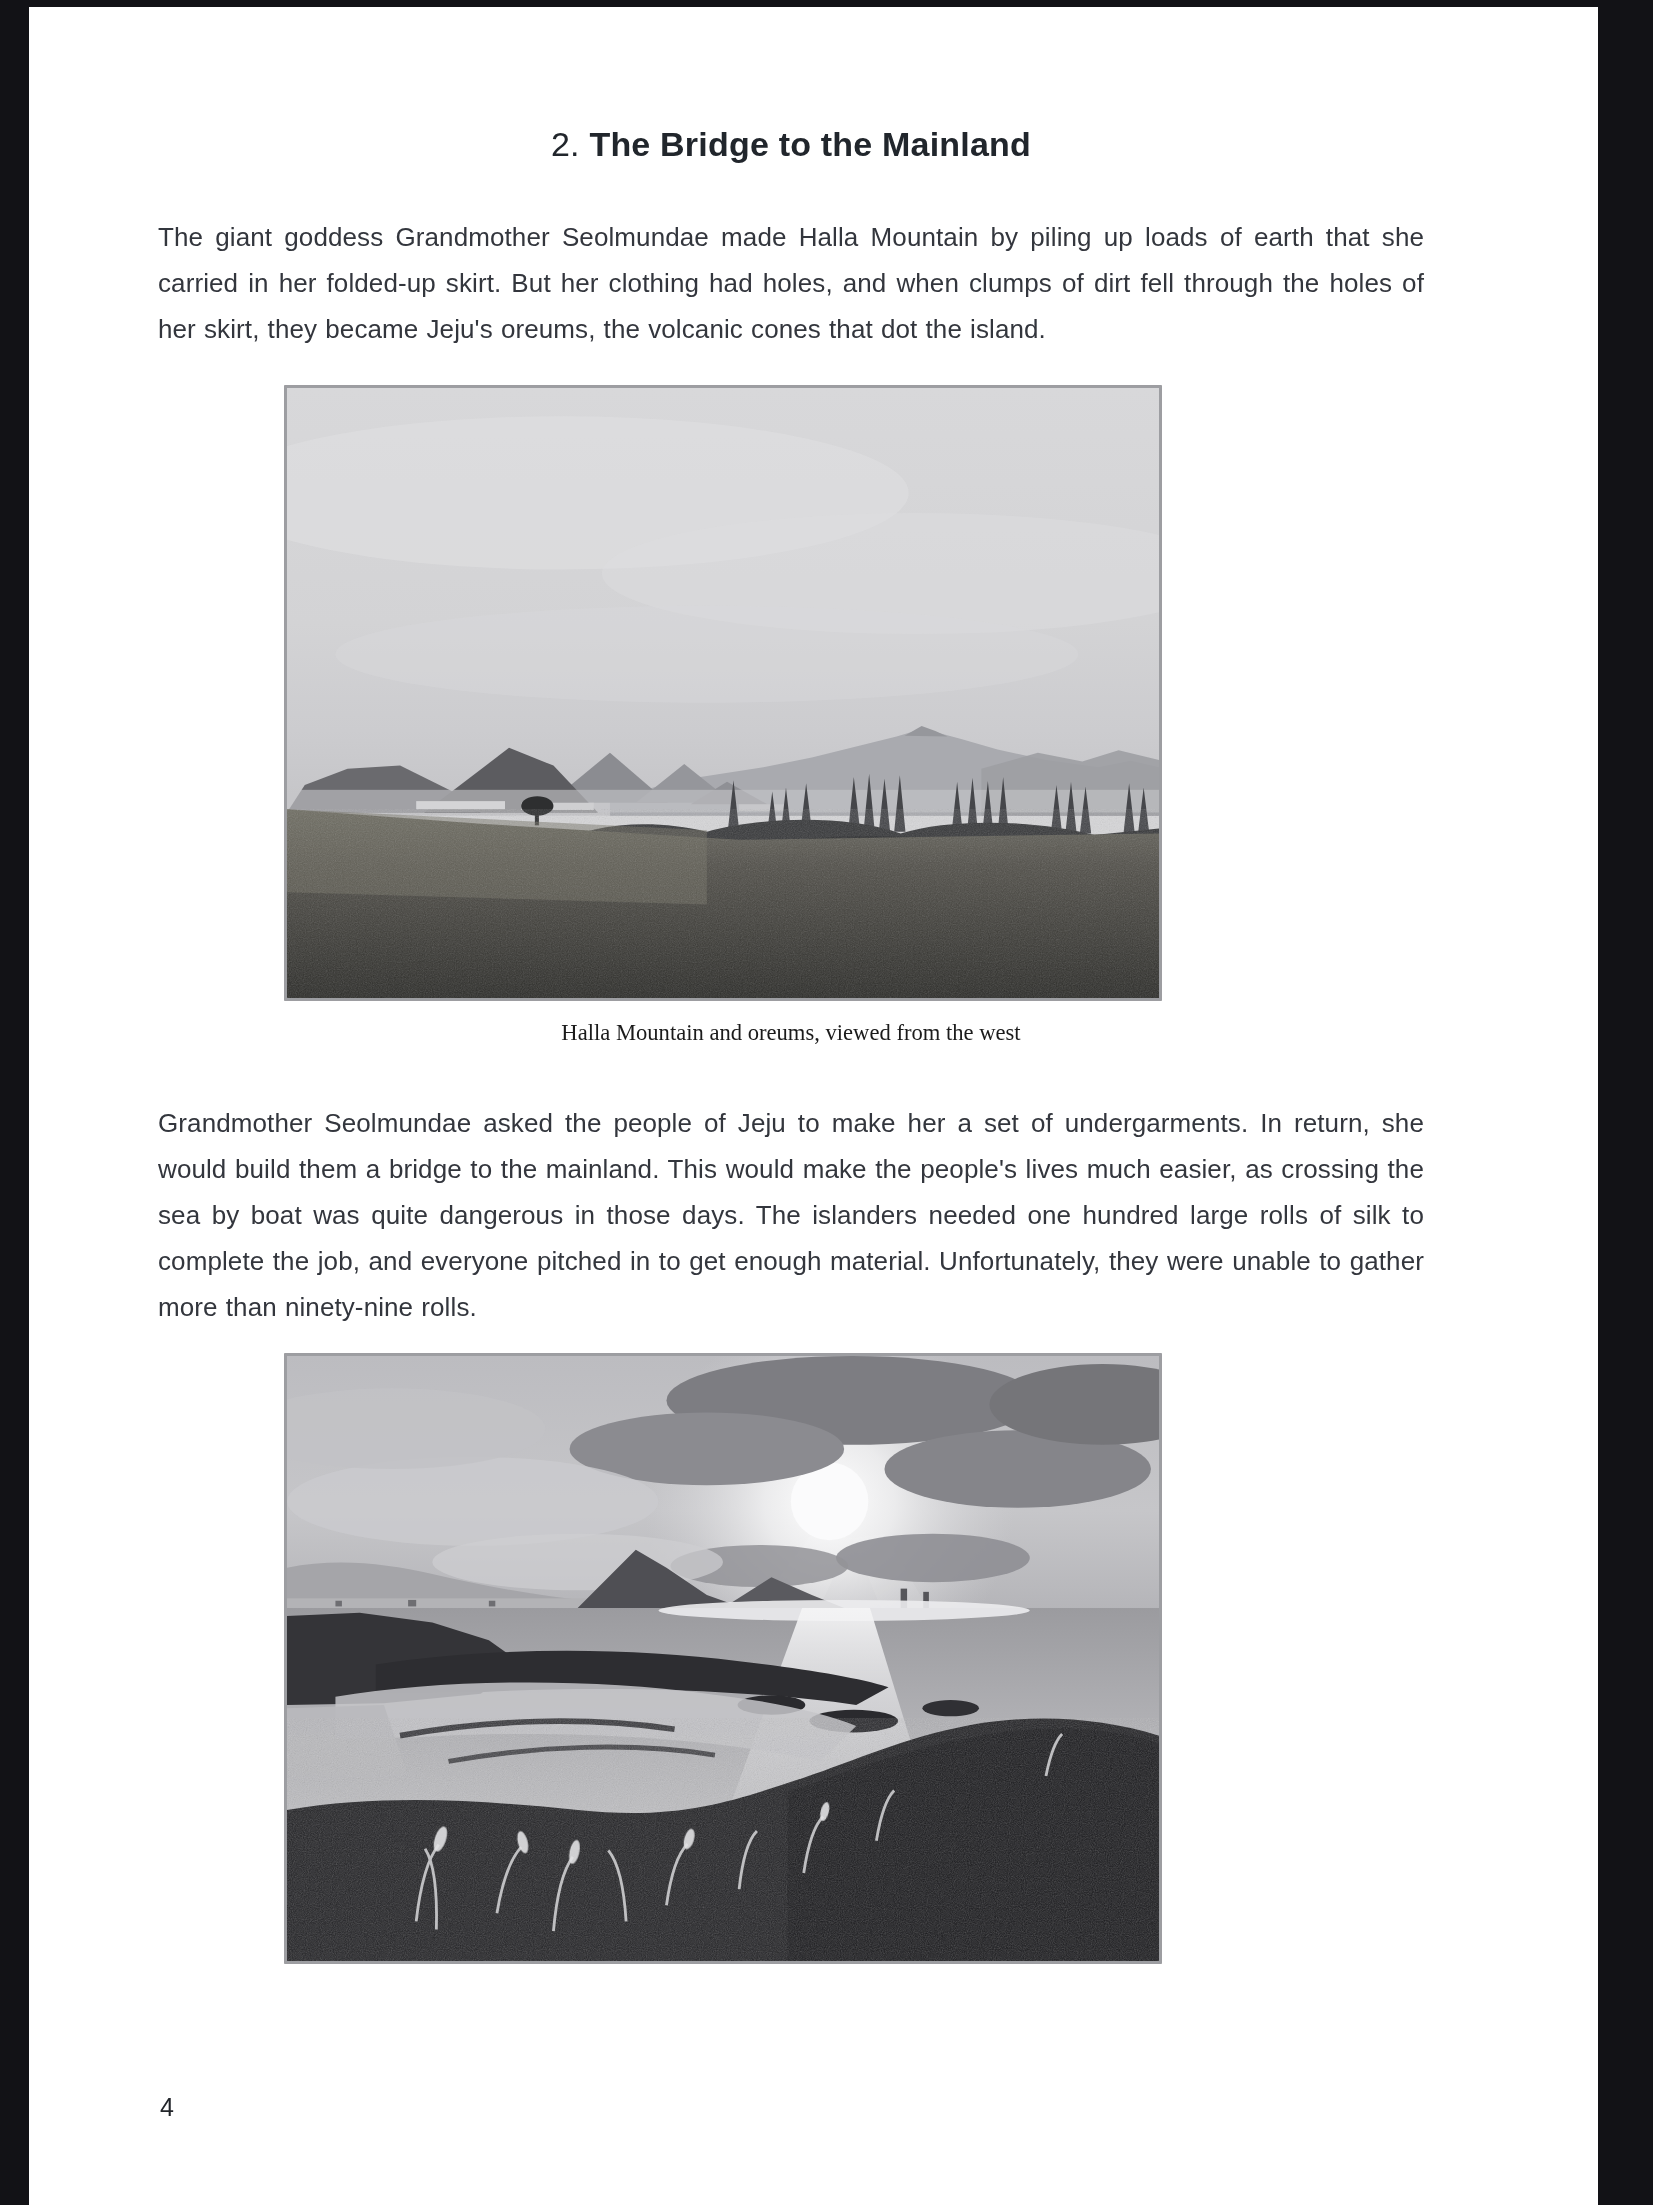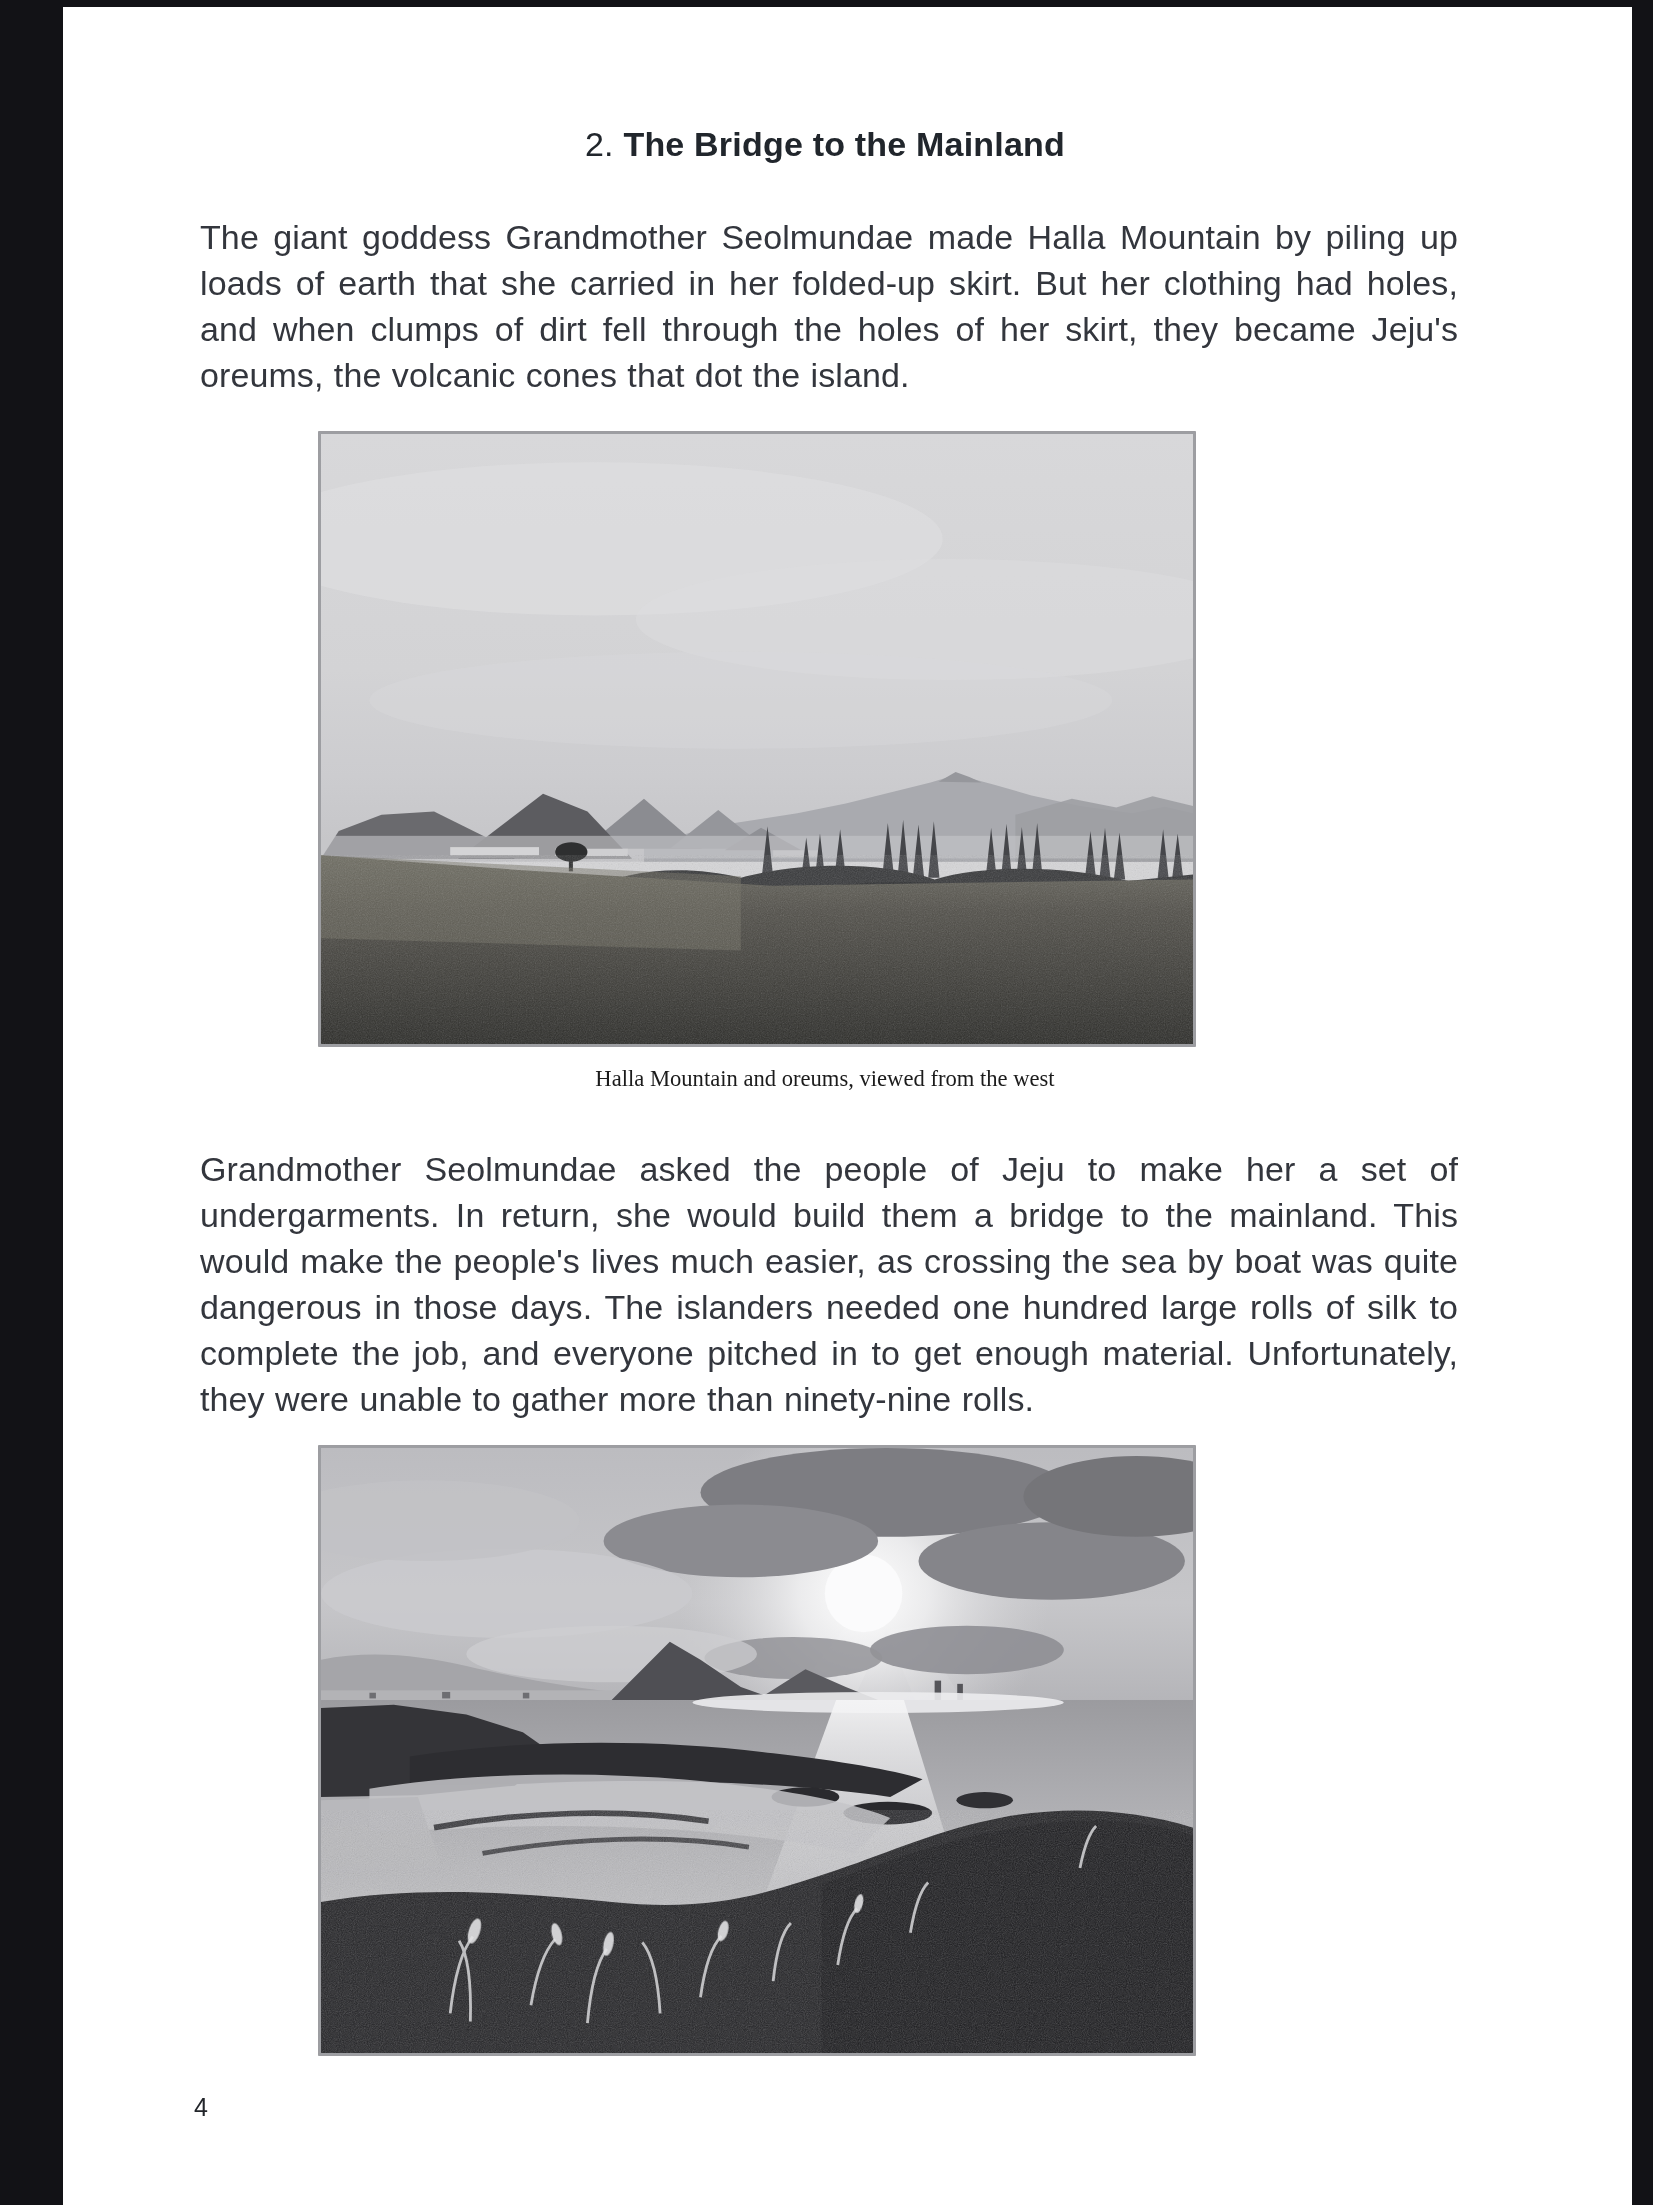--- a/index.html
+++ b/index.html
@@ -1,23 +1,23 @@
 <!DOCTYPE html>
 <html style="font-size:13px"><head>
 <meta charset="utf-8">
 <style>
   html,body{margin:0;padding:0;background:#121216;}
   body{width:1653px;height:2205px;position:relative;overflow:hidden;
        font-family:"Liberation Sans",sans-serif;-webkit-font-smoothing:antialiased;}
-  .page{position:absolute;left:63px;top:6.5px;width:1569px;height:2199px;background:#ffffff;}
+  .page{position:absolute;left:29px;top:6.5px;width:1569px;height:2199px;background:#ffffff;}
   .content{padding:0 174px 0 129px;}
   .chapter-title{margin:117px 0 0 0;text-align:center;font-size:34px;line-height:40px;
                  font-weight:400;color:#21262c;letter-spacing:0.2px;}
   .chapter-title .bold{font-weight:700;}
-  .body-text{margin:50px 0 0 8px;font-size:34px;line-height:46px;text-align:justify;
+  .body-text{margin:50px 0 0 0;font-size:26px;line-height:46px;text-align:justify;
              color:#33363d;letter-spacing:0.1px;word-spacing:0.8px;}
   .figure{margin:34px auto 0 auto;width:1012px;}
   .figure.second{margin-top:24px;}
   .photo{width:872px;border:2.4px solid #9d9ea2;box-shadow:0 0 0 0.8px #85868a;
          background:#d6d6d8;line-height:0;}
   .photo svg{display:block;}
   .caption{margin:18px 0 0 0;text-align:center;font-family:"Liberation Serif",serif;
            font-size:22.6px;line-height:29px;color:#1b1b1b;}
   .caption.second{margin-top:24px;}
   .para-2{margin-top:53px;}

